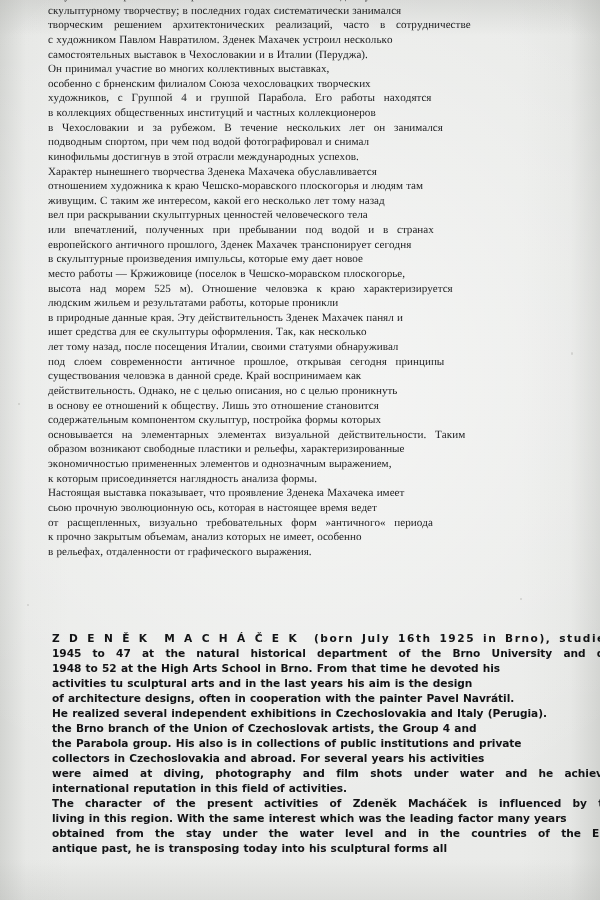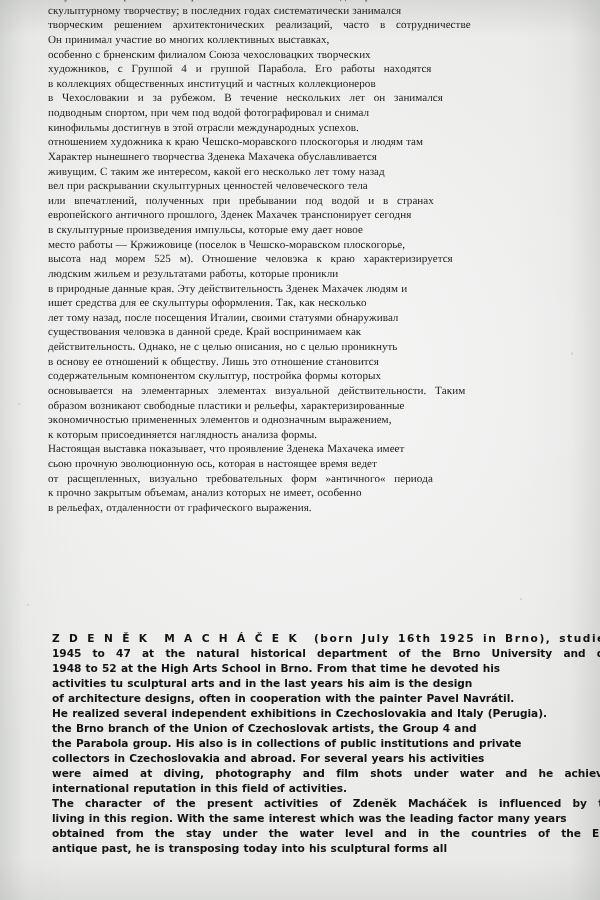--- a/index.html
+++ b/index.html
@@ -97,40 +97,43 @@
 </style>
 </head>
 <body>
 
 <div class="page">
 
   <div class="block-ru softened">
     <p>искусства в г. Брно. С этого времени он посвятил себя свободному</p>
     <p>скульптурному творчеству; в последних годах систематически занимался</p>
     <p class="js1">творческим  решением  архитектонических  реализаций,  часто  в  сотрудничестве</p>
+    <p>с художником Павлом Навратилом. Зденек Махачек устроил несколько</p>
+    <p>самостоятельных выставок в Чехословакии и в Италии (Перуджа).</p>
     <p>Он принимал участие во многих коллективных выставках,</p>
     <p>особенно с брненским филиалом Союза чехословацких творческих</p>
     <p class="js2">художников,  с  Группой  4  и  группой  Парабола.  Его  работы  находятся</p>
     <p>в коллекциях общественных институций и частных коллекционеров</p>
     <p class="js2">в  Чехословакии  и  за  рубежом.  В  течение  нескольких  лет  он  занимался</p>
     <p>подводным спортом, при чем под водой фотографировал и снимал</p>
     <p>кинофильмы достигнув в этой отрасли международных успехов.</p>
+    <p>Характер нынешнего творчества Зденека Махачека обуславливается</p>
     <p>отношением художника к краю Чешско-моравского плоскогорья и людям там</p>
-    <p>Характер нынешнего творчества Зденека Махачека обуславливается</p>
     <p>живущим. С таким же интересом, какой его несколько лет тому назад</p>
     <p>вел при раскрывании скульптурных ценностей человеческого тела</p>
     <p class="js2">или  впечатлений,  полученных  при  пребывании  под  водой  и  в  странах</p>
     <p>европейского античного прошлого, Зденек Махачек транспонирует сегодня</p>
     <p>в скульптурные произведения импульсы, которые ему дает новое</p>
     <p>место работы — Кржижовице (поселок в Чешско-моравском плоскогорье,</p>
     <p class="js2">высота  над  морем  525  м).  Отношение  человэка  к  краю  характеризируется</p>
     <p>людским жильем и результатами работы, которые проникли</p>
-    <p>в природные данные края. Эту действительность Зденек Махачек людям и</p>
+    <p>в природные данные края. Эту действительность Зденек Махачек панял и</p>
     <p>ишет средства для ее скульптуры оформления. Так, как несколько</p>
     <p>лет тому назад, после посещения Италии, своими статуями обнаруживал</p>
+    <p class="js2">под  слоем  современности  античное  прошлое,  открывая  сегодня  принципы</p>
     <p>существования человэка в данной среде. Край воспринимаем как</p>
     <p>действительность. Однако, не с целью описания, но с целью проникнуть</p>
     <p>в основу ее отношений к обществу. Лишь это отношение становится</p>
     <p>содержательным компонентом скульптур, постройка формы которых</p>
     <p class="js2">основывается  на  элементарных  элементах  визуальной  действительности.  Таким</p>
     <p>образом возникают свободные пластики и рельефы, характеризированные</p>
     <p>экономичностью примененных элементов и однозначным выражением,</p>
     <p>к которым присоединяется наглядность анализа формы.</p>
     <p>Настоящая выставка показывает, что проявление Зденека Махачека имеет</p>
     <p>сьою прочную эволюционную ось, которая в настоящее время ведет</p>

